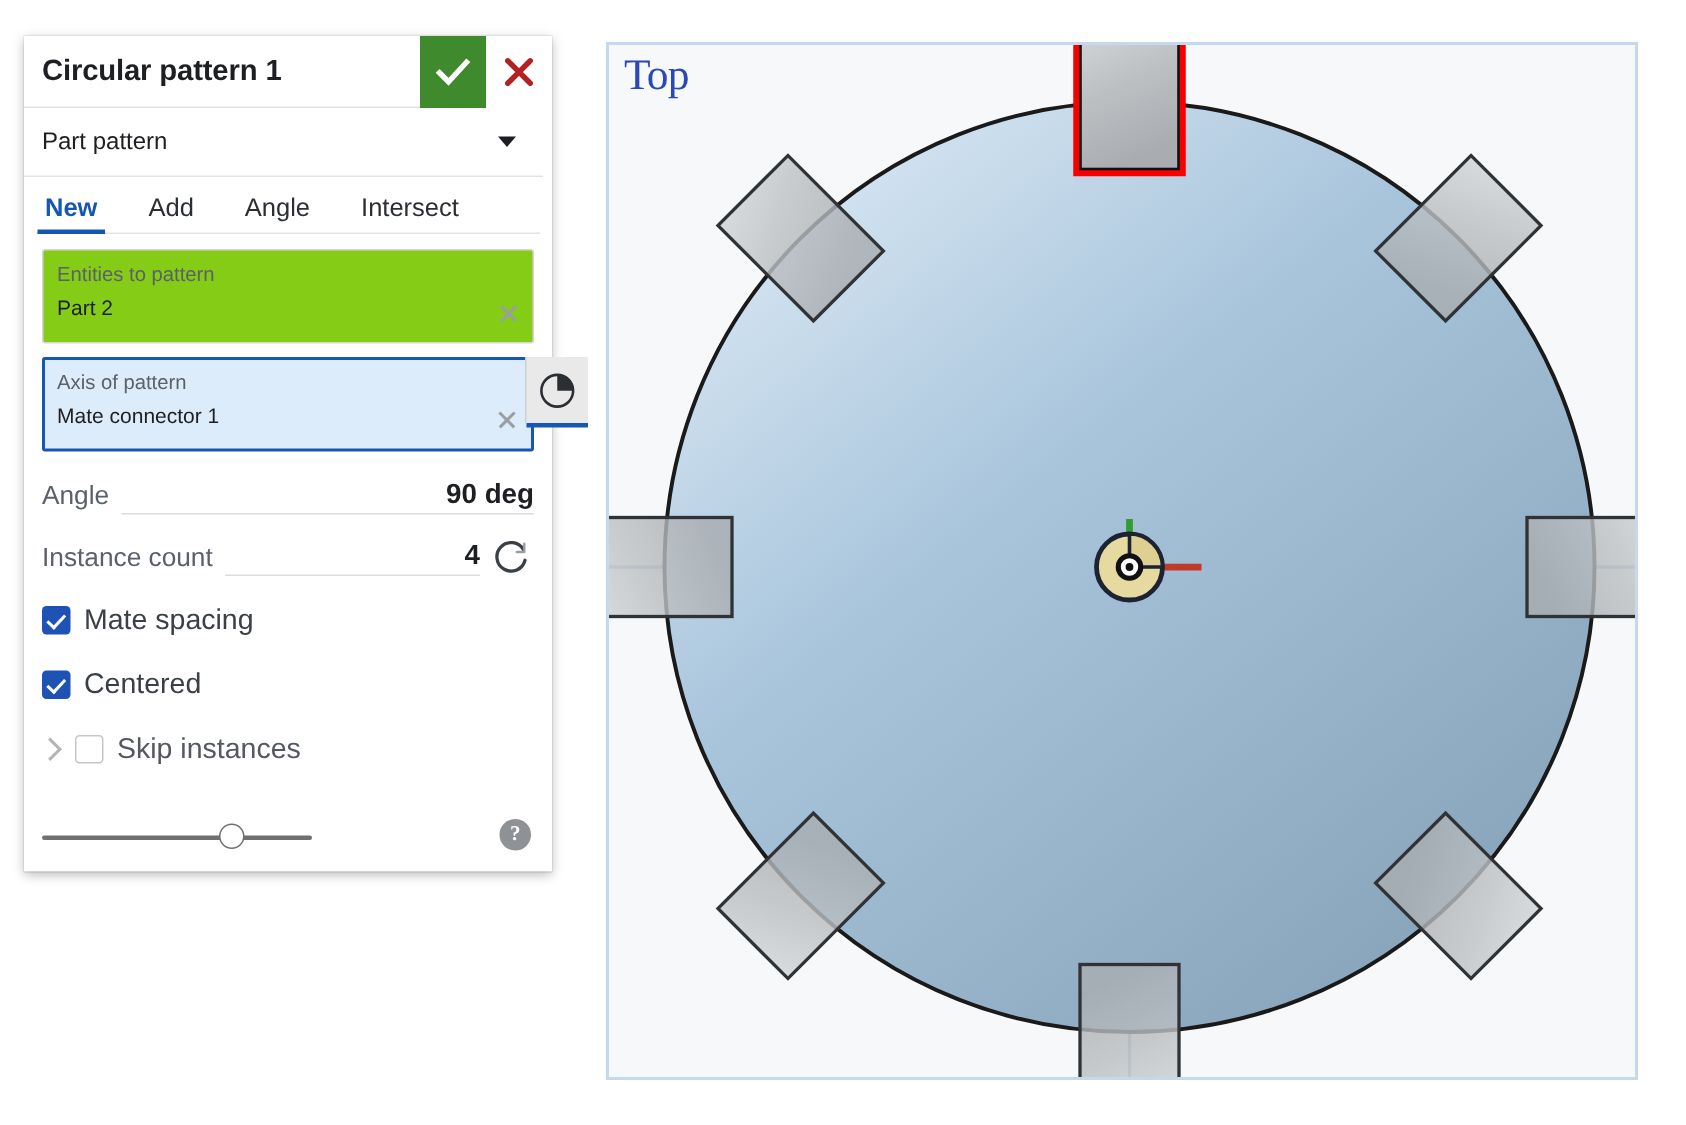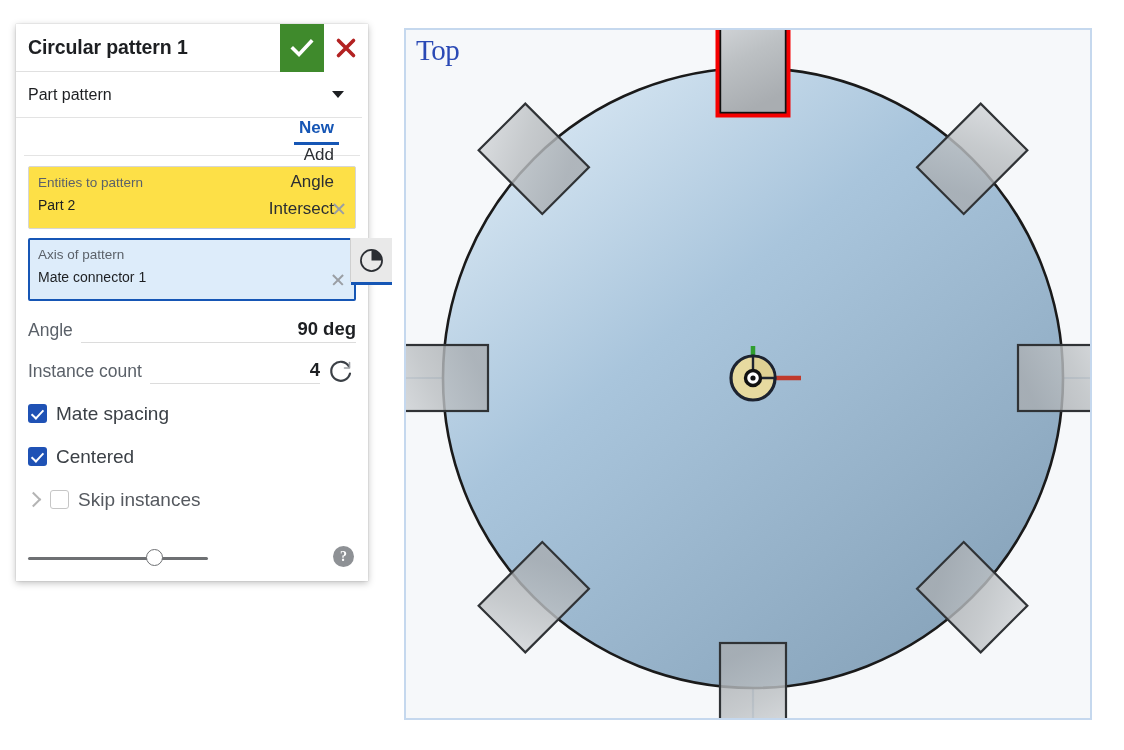--- a/index.html
+++ b/index.html
@@ -45,41 +45,41 @@
   .caret {
     width: 0; height: 0;
     border-left: 6.5px solid transparent;
     border-right: 6.5px solid transparent;
     border-top: 7.5px solid #1d1f22;
     margin-right: 6px;
   }
 
   .tabs {
     height: 38px; display: flex; align-items: flex-end;
-    padding-left: 14px; position: relative; flex-direction: column;
+    padding-left: 14px; position: relative;
   }
   .tabs:after {
     content: ""; position: absolute; left: 8px; right: 8px; bottom: 0;
     height: 1px; background: #e4e4e4;
   }
   .tab {
     font-size: 17px; color: #2b2e33;
     padding: 0 0 7px 0; margin-right: 34px;
     position: relative; cursor: pointer; z-index: 2;
   }
   .tab.active { color: #1656b5; font-weight: bold; }
   .tab.active:after {
     content: ""; position: absolute; left: -5px; right: -5px; bottom: 0;
     height: 3px; background: #1656b5;
   }
 
   .body { padding: 10px 12px 0 12px; position: relative; }
 
   .field {
-    border: 1px solid #d6d6d6; background: #fde047;
+    border: 1px solid #d6d6d6; background: #84cc16;
     border-radius: 2px; padding: 7px 9px 9px 9px;
     position: relative; margin-bottom: 9px;
   }
   .field.active {
     border: 2px solid #1656b5; background: #ddecfa;
     padding: 6px 8px 8px 8px;
   }
   .field-label { font-size: 13.5px; color: #5b6169; line-height: 17px; }
   .field-value {
     font-size: 14px; color: #1d1f22; line-height: 28px;

